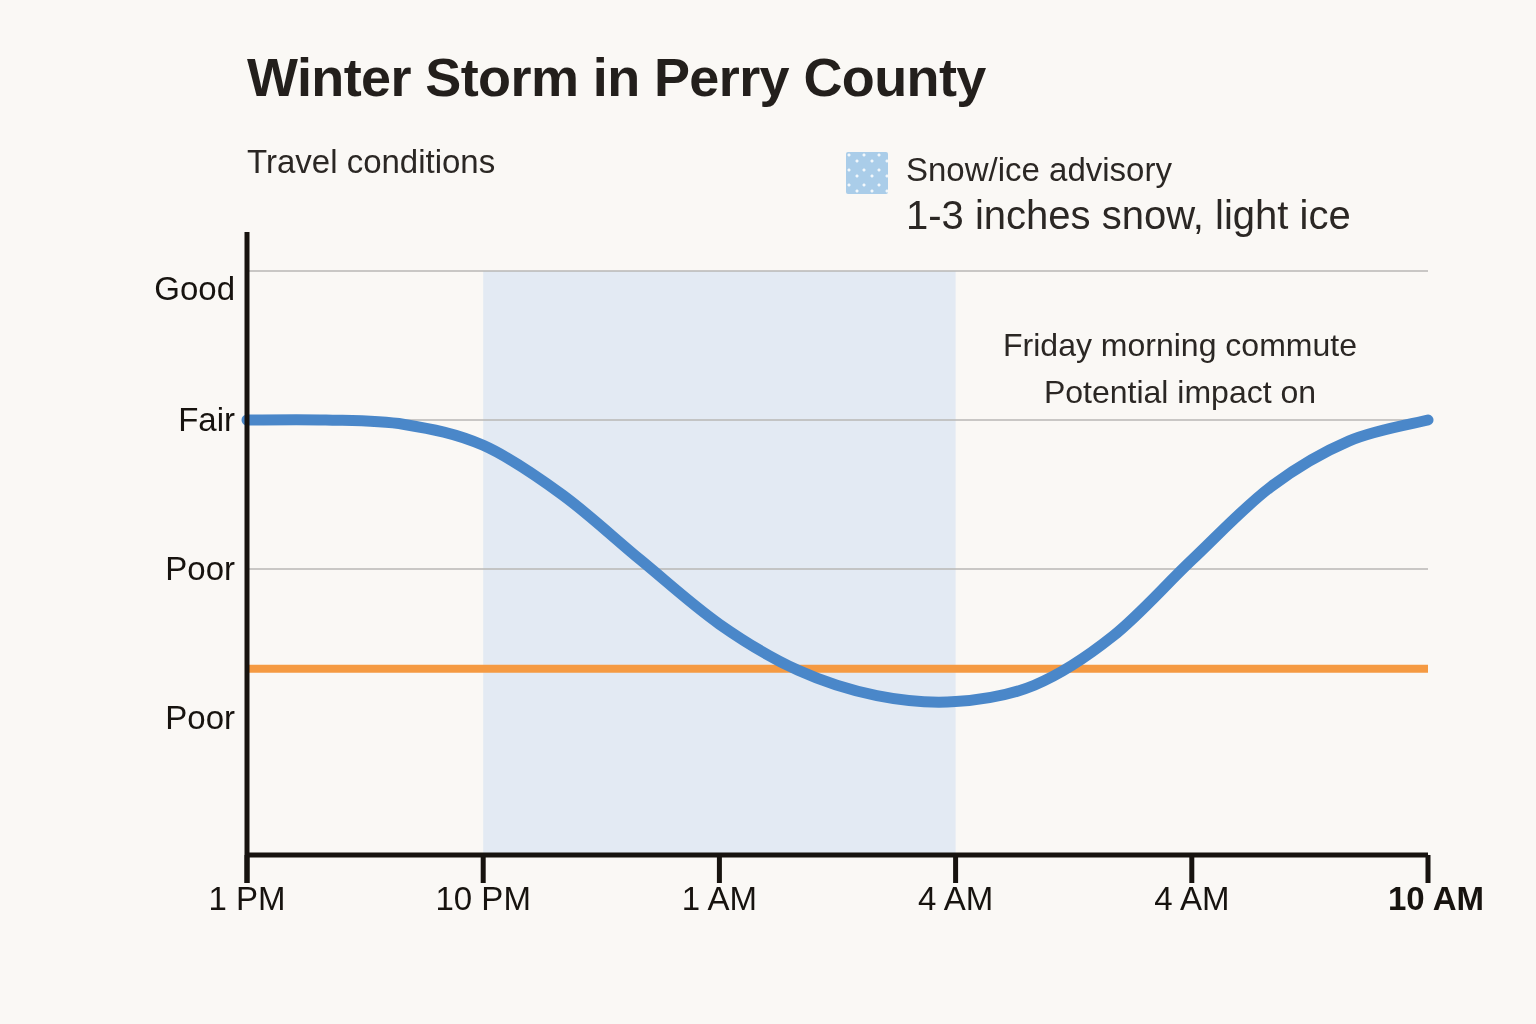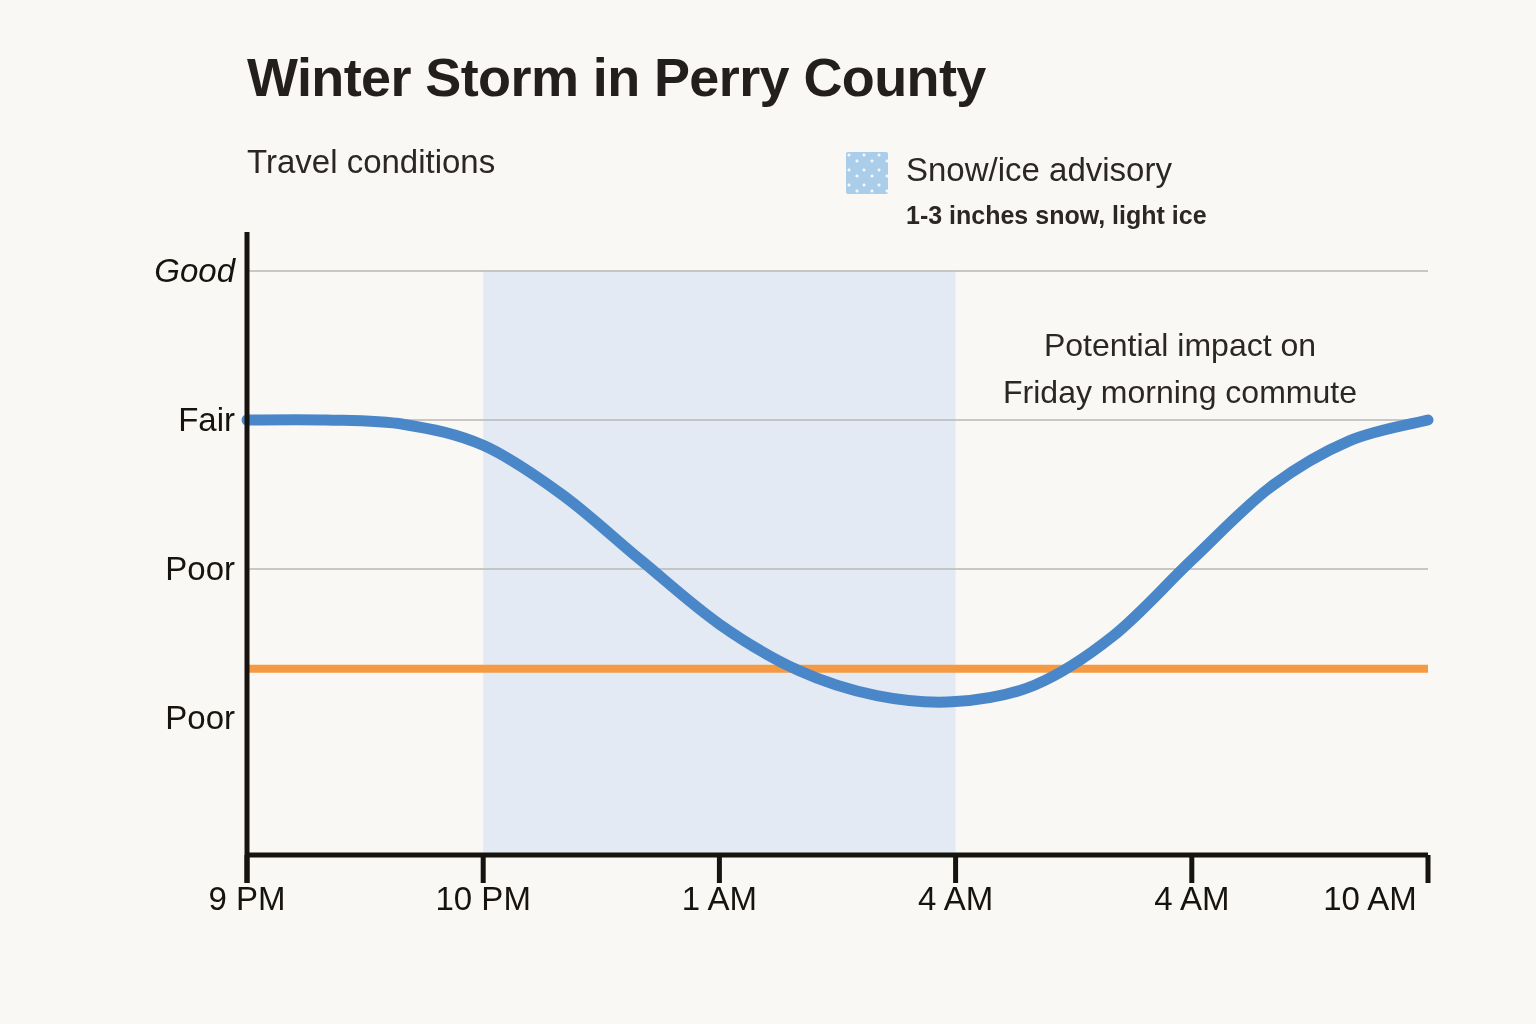--- a/index.html
+++ b/index.html
@@ -69,25 +69,24 @@
     display: flex;
     flex-direction: column;
   }
   .legend-label {
     font-size: 33px;
     color: #2b2724;
     line-height: 44px;
     white-space: nowrap;
   }
   .legend-sublabel {
-    font-size: 25px;
+    font-size: 40px;
     color: #2b2724;
     line-height: 46px;
     white-space: nowrap;
-    font-weight: bold;
   }
 
   
   .annotation {
     position: absolute;
     left: 886px;
     top: 322px;
     width: 508px;
     text-align: center;
     font-size: 32px;
@@ -133,22 +132,22 @@
 
   <div class="legend">
     <div class="legend-swatch"></div>
     <div class="legend-texts">
       <div class="legend-label">Snow/ice advisory</div>
       <div class="legend-sublabel">1-3 inches snow, light ice</div>
     </div>
   </div>
 
   <div class="annotation">
+    <span>Friday morning commute</span>
     <span>Potential impact on</span>
-    <span>Friday morning commute</span>
   </div>
 
   <svg id="plot" viewBox="0 0 1536 1024" width="1536" height="1024" xmlns="http://www.w3.org/2000/svg" aria-hidden="true">
     <g id="band-layer">
         <rect x="443.20000000000005" y="271" width="472.4" height="584" fill="#e3eaf3"></rect>
       </g>
     <g id="grid-layer">
         <line x1="207" x2="1388" y1="271" y2="271" stroke="#b9b7b4" stroke-width="1.6"></line>
         <line x1="207" x2="1388" y1="420" y2="420" stroke="#b9b7b4" stroke-width="1.6"></line>
         <line x1="207" x2="1388" y1="569" y2="569" stroke="#b9b7b4" stroke-width="1.6"></line>
@@ -165,27 +164,27 @@
         <line x1="207" x2="207" y1="855" y2="883" stroke="#17130f" stroke-width="5"></line>
         <line x1="443.20000000000005" x2="443.20000000000005" y1="855" y2="883" stroke="#17130f" stroke-width="5"></line>
         <line x1="679.4000000000001" x2="679.4000000000001" y1="855" y2="883" stroke="#17130f" stroke-width="5"></line>
         <line x1="915.6" x2="915.6" y1="855" y2="883" stroke="#17130f" stroke-width="5"></line>
         <line x1="1151.8000000000002" x2="1151.8000000000002" y1="855" y2="883" stroke="#17130f" stroke-width="5"></line>
         <line x1="1388" x2="1388" y1="855" y2="883" stroke="#17130f" stroke-width="5"></line>
       </g>
   </svg>
 
   <div id="ytick-layer">
-      <div class="ytick" style="top: 271px; font-style: italic;">Good</div>
+      <div class="ytick" style="top: 289px;">Good</div>
       <div class="ytick" style="top: 420px;">Fair</div>
       <div class="ytick" style="top: 569px;">Poor</div>
       <div class="ytick" style="top: 718px;">Poor</div>
     </div>
   <div id="xtick-layer">
-      <div class="xtick" style="left: 207px;">9 PM</div>
+      <div class="xtick" style="left: 207px;">1 PM</div>
       <div class="xtick" style="left: 443.2px; text-align: right;">10 PM</div>
       <div class="xtick" style="left: 679.4px;">1 AM</div>
       <div class="xtick" style="left: 915.6px;">4 AM</div>
       <div class="xtick" style="left: 1151.8px;">4 AM</div>
-      <div class="xtick" style="left: 1330px;">10 AM</div>
+      <div class="xtick" style="left: 1396px; font-weight: bold;">10 AM</div>
     </div>
 
 </div>
 
 </body></html>

